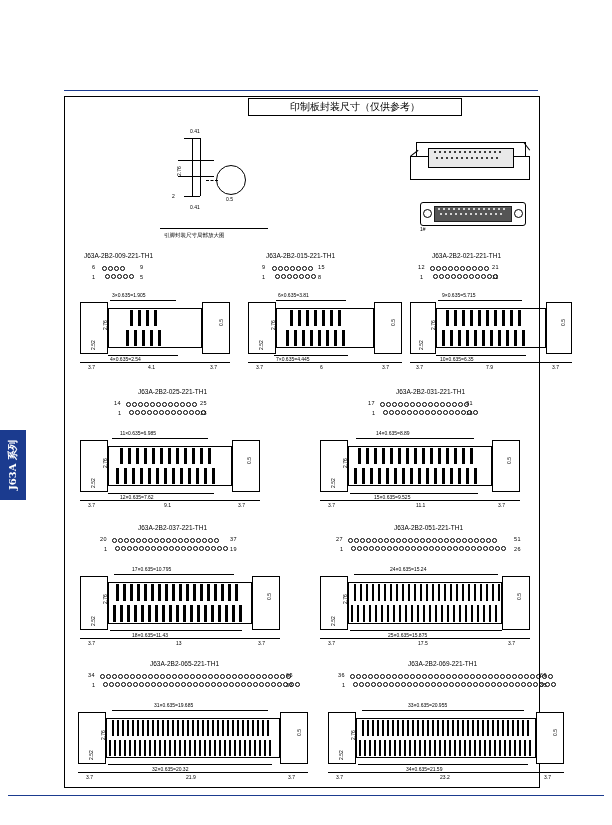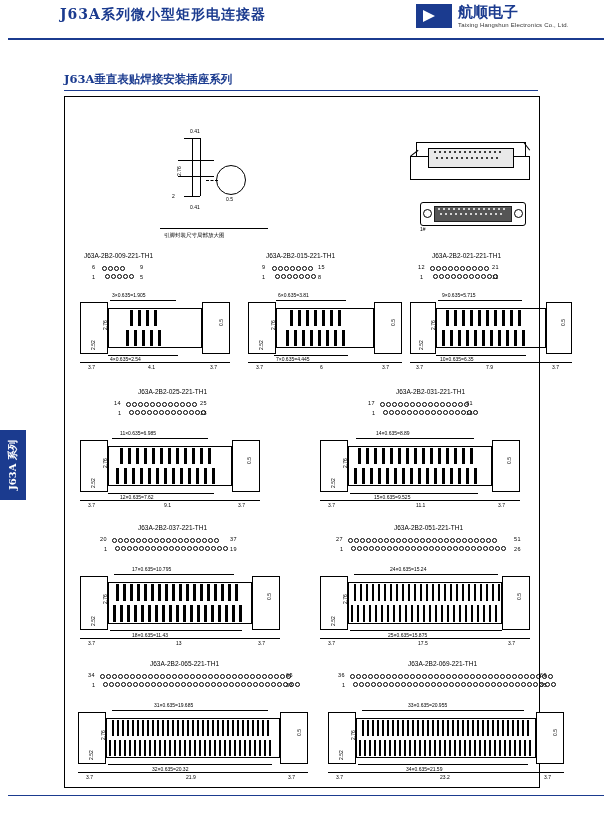--- a/index.html
+++ b/index.html
@@ -119,34 +119,25 @@
   
   .detail-note{position:absolute;font-size:5.5px;white-space:nowrap;}
   .circle{position:absolute;border:1px solid #000;border-radius:50%;}
   .dashline{position:absolute;border-top:1px dashed #000;}
 </style>
 </head>
 <body>
 
 <div class="page">
 
-  <div class="header">
-    <div class="header-title">J63A系列微小型矩形电连接器</div>
-    <div class="logo-box">
-      <div class="logo-flag"></div>
-      <div class="logo-cn">航顺电子</div>
-      <div class="logo-en">Taixing Hangshun Electronics Co., Ltd.</div>
-    </div>
-    <div class="hdr-rule"></div>
-  </div>
-
-  <div class="sect-title">J63A垂直表贴焊接安装插座系列</div>
+
   <div class="sect-rule"></div>
 
   <div class="frame"></div>
+  <div class="banner">印制板封装尺寸（仅供参考）</div>
 
   <div>
 
     <div class="ln v1" style="left:192px;top:138px;height:58px;"></div>
     <div class="ln v1" style="left:200px;top:138px;height:58px;"></div>
     <div class="ln h1" style="left:178px;top:160px;width:36px;"></div>
     <div class="ln h1" style="left:178px;top:176px;width:36px;"></div>
     <div class="ln h1" style="left:184px;top:138px;width:16px;"></div>
     <div class="ln h1" style="left:184px;top:196px;width:16px;"></div>
     <div class="lbl" style="left:190px;top:128px;">0.41</div>

